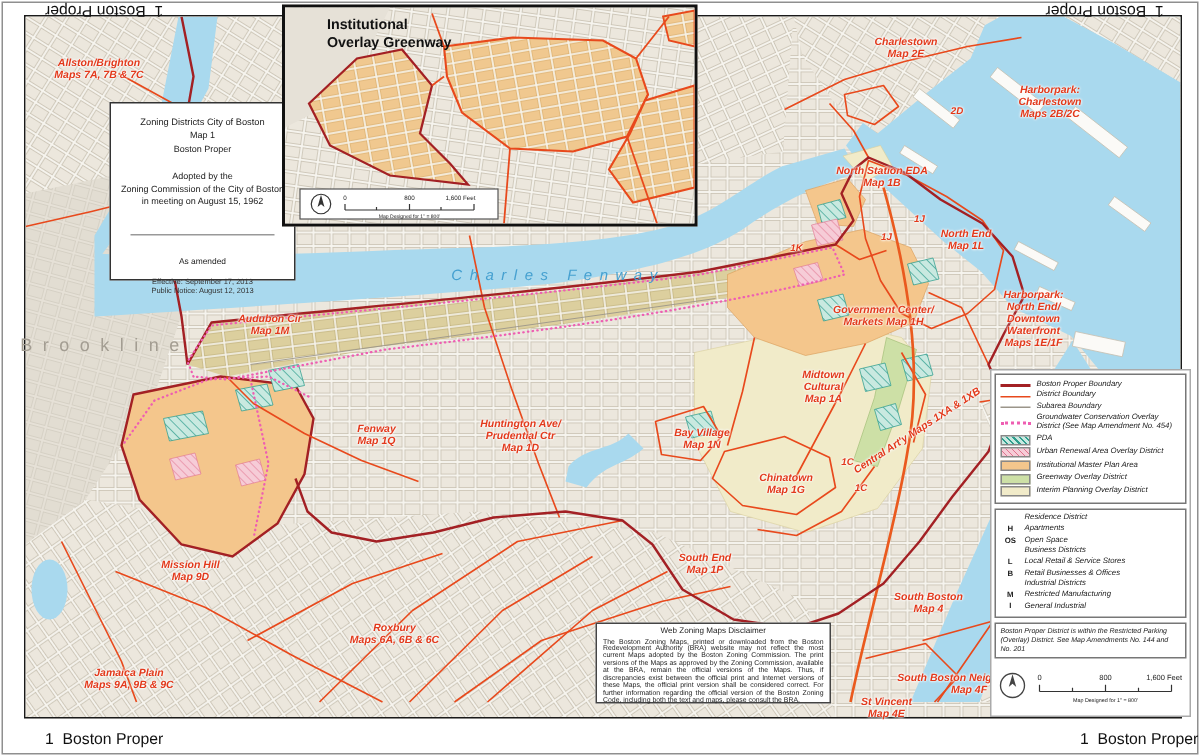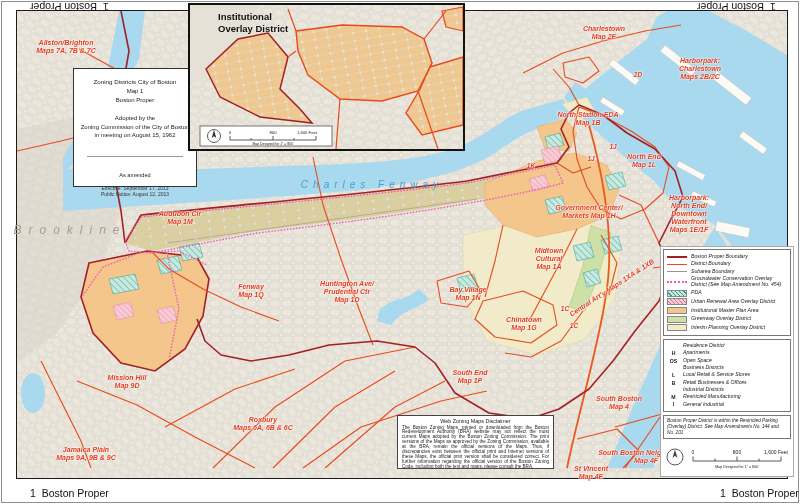--- a/index.html
+++ b/index.html
@@ -8,21 +8,21 @@
   .outer-border{position:absolute;inset:1px;border:1px solid #8f8f8f;pointer-events:none;}
   .map-frame{position:absolute;left:16px;top:10px;width:770px;height:467px;
              border:1.5px solid #1a1a1a;box-sizing:content-box;overflow:hidden;background:#efebe2;}
   .map-frame svg{display:block;}
   .corner{position:absolute;font-size:10.5px;color:#111;white-space:pre;}
   .corner.tl{left:30px;top:1px;transform:rotate(180deg);}
   .corner.tr{left:697px;top:1px;transform:rotate(180deg);}
   .corner.bl{left:30px;top:487px;}
   .corner.br{left:720px;top:487px;}
   .place{position:absolute;transform:translate(-50%,-50%);white-space:nowrap;}
-  .brookline{left:70px;top:230px;font-size:12px;letter-spacing:7px;color:#a39d92;font-style:italic;}
+  .brookline{left:70px;top:230px;font-size:12px;letter-spacing:7px;color:#a39d92;}
   .charles{left:372px;top:184px;font-size:10px;font-style:italic;letter-spacing:5px;color:#45a0d0;}
   .map-label{position:absolute;transform:translate(-50%,-50%);color:#e2391b;
              font-weight:bold;font-style:italic;font-size:7px;line-height:1.15;text-align:center;
              white-space:pre-line;text-shadow:0 0 2px #fff,0 0 2px #fff,0 0 1px #fff;}
   .map-label.small{font-size:6.5px;}
   .title-box{position:absolute;left:73px;top:68px;width:124px;height:119px;background:#fff;
              border:1px solid #333;box-sizing:border-box;text-align:center;color:#222;
              padding-top:9px;font-size:6.2px;line-height:1.45;}
   .tb-l2,.tb-l3{font-size:6px;}
   .tb-adopt{margin-top:10px;font-size:6px;line-height:1.4;}
@@ -408,20 +408,20 @@
       <path d="M24,124.8 L26.3,133 L24,131.2 L21.7,133 Z" fill="#333"></path>
       <path d="M40,135 H126 M40,131 V135 M83,131 V135 M126,131 V135 M61,133 V135 M104,133 V135" stroke="#333" stroke-width="0.8" fill="none"></path>
       <text class="svgtxt" x="40" y="128.5" font-size="4.2" text-anchor="middle">0</text>
       <text class="svgtxt" x="83" y="128.5" font-size="4.2" text-anchor="middle">800</text>
       <text class="svgtxt" x="127" y="128.5" font-size="4.2" text-anchor="end">1,600 Feet</text>
       <text class="svgtxt" x="83" y="140" font-size="3.4" text-anchor="middle">Map Designed for 1" = 800'</text>
     </svg>
   </div>
   <div class="inset-title">
     <div>Institutional</div>
-    <div>Overlay District</div>
+    <div>Overlay Greenway</div>
   </div>
 
   <div class="corner tl">1  Boston Proper</div>
   <div class="corner tr">1  Boston Proper</div>
   <div class="corner bl">1  Boston Proper</div>
   <div class="corner br">1  Boston Proper</div>
 </div>
 
 </body></html>

